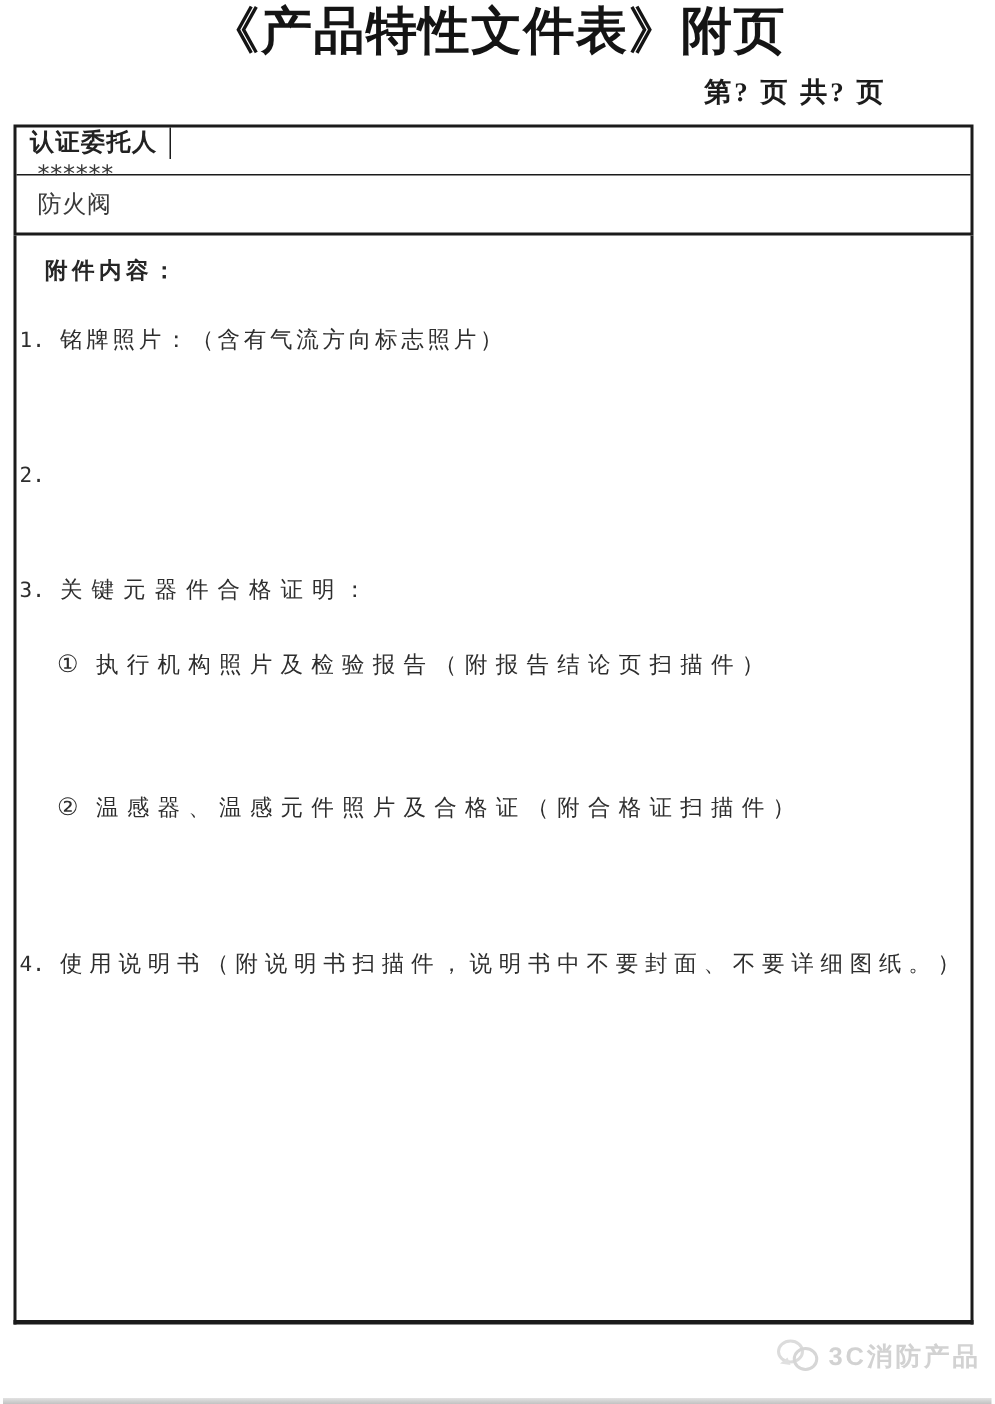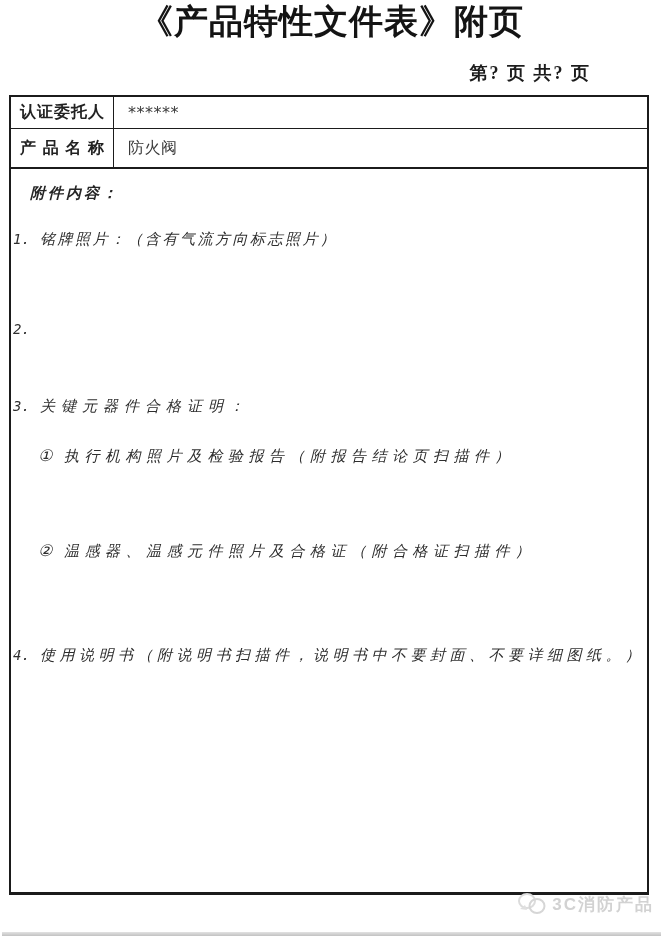--- a/index.html
+++ b/index.html
@@ -16,21 +16,21 @@
   .doc-title {
     padding-top: 6px;
     text-align: center;
     font-size: 34px;
     font-weight: bold;
     letter-spacing: 1px;
     color: #141414;
     line-height: 32px;
   }
   .page-info {
-    margin-top: 24px;
+    margin-top: 12px;
     padding-right: 72px;
     text-align: right;
     font-size: 18px;
     font-weight: bold;
     letter-spacing: 2px;
     color: #1c1c1c;
     line-height: 22px;
     padding-left: 15px;
   }
 
@@ -38,21 +38,21 @@
   .info-table {
     margin: 11px 0 0 9px;
     width: 640px;
     border: 2px solid #1b1b1b;
   }
   .info-row {
     display: flex;
     border-bottom: 1px solid #1b1b1b;
   }
   .info-row:last-child { border-bottom: none; }
-  .row-h1 { height: 32px; }
+  .row-h1 { height: 32px; flex-direction: column; }
   .row-h2 { height: 38px; }
   .row-h3 { height: 41px; }
   .cell-label {
     width: 103px;
     border-right: 1.5px solid #1b1b1b;
     padding: 0 9px;
     display: flex;
     flex-direction: column;
     justify-content: center;
     font-size: 16px;
@@ -86,21 +86,20 @@
     border-bottom-width: 3px;
   }
   .line {
     position: absolute;
     display: flex;
     align-items: flex-start;
     font-size: 15px;
     color: #2e2e2e;
     line-height: 20px;
     white-space: nowrap;
-    font-style: italic;
   }
   .line .num {
     flex: 0 0 auto;
     letter-spacing: 0;
   }
   .lvl1 { left: 2px; }
   .lvl1 .num { width: 27px; font-family: "DejaVu Sans Mono", monospace; font-size: 14px; }
   .lvl2 { left: 27px; }
   .lvl2 .num { width: 26px; font-size: 16px; }
 
@@ -146,23 +145,20 @@
 <div class="page-info">第? 页 共? 页</div>
 
 <div class="info-table">
   <div class="info-row row-h1">
     <div class="cell-label">
         <span>认证委托人</span>
       </div>
     <div class="cell-value">******</div>
   </div>
   <div class="info-row row-h2">
-    <div class="cell-label">
-        <span>产品名称</span>
-      </div>
     <div class="cell-value">防火阀</div>
   </div>
 </div>
 
 <div class="content-box">
   <div class="line line-heading">附件内容：</div>
 
   <div class="line lvl1 line-1">
     <span class="num">1.</span>
     <span class="txt">铭牌照片：（含有气流方向标志照片）</span>

